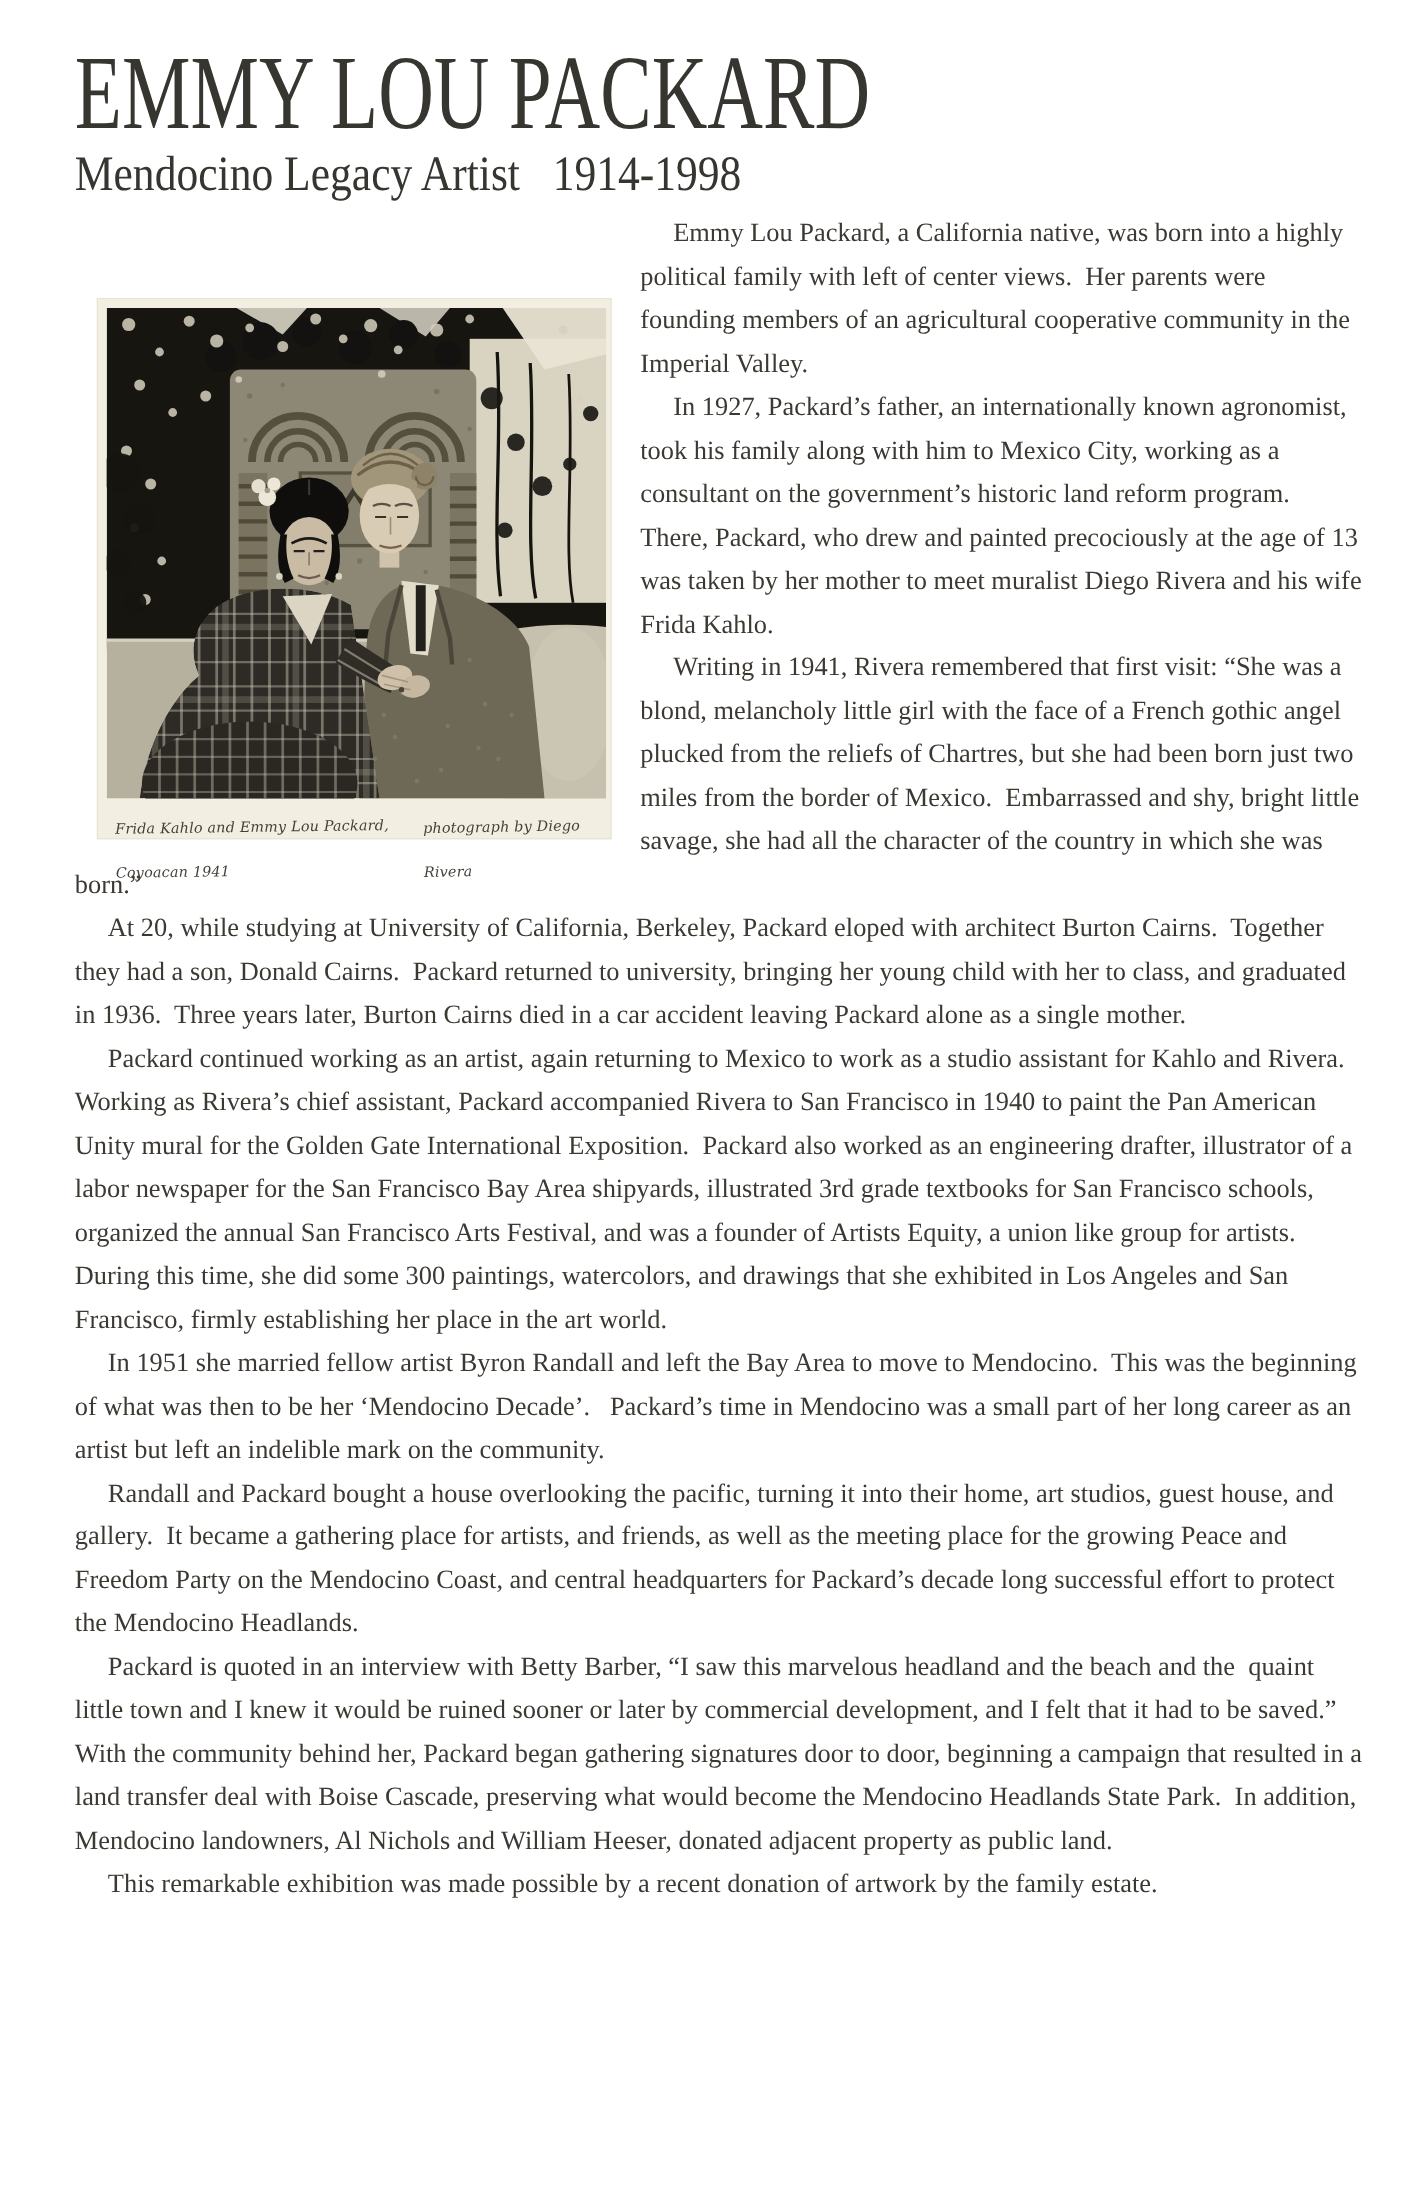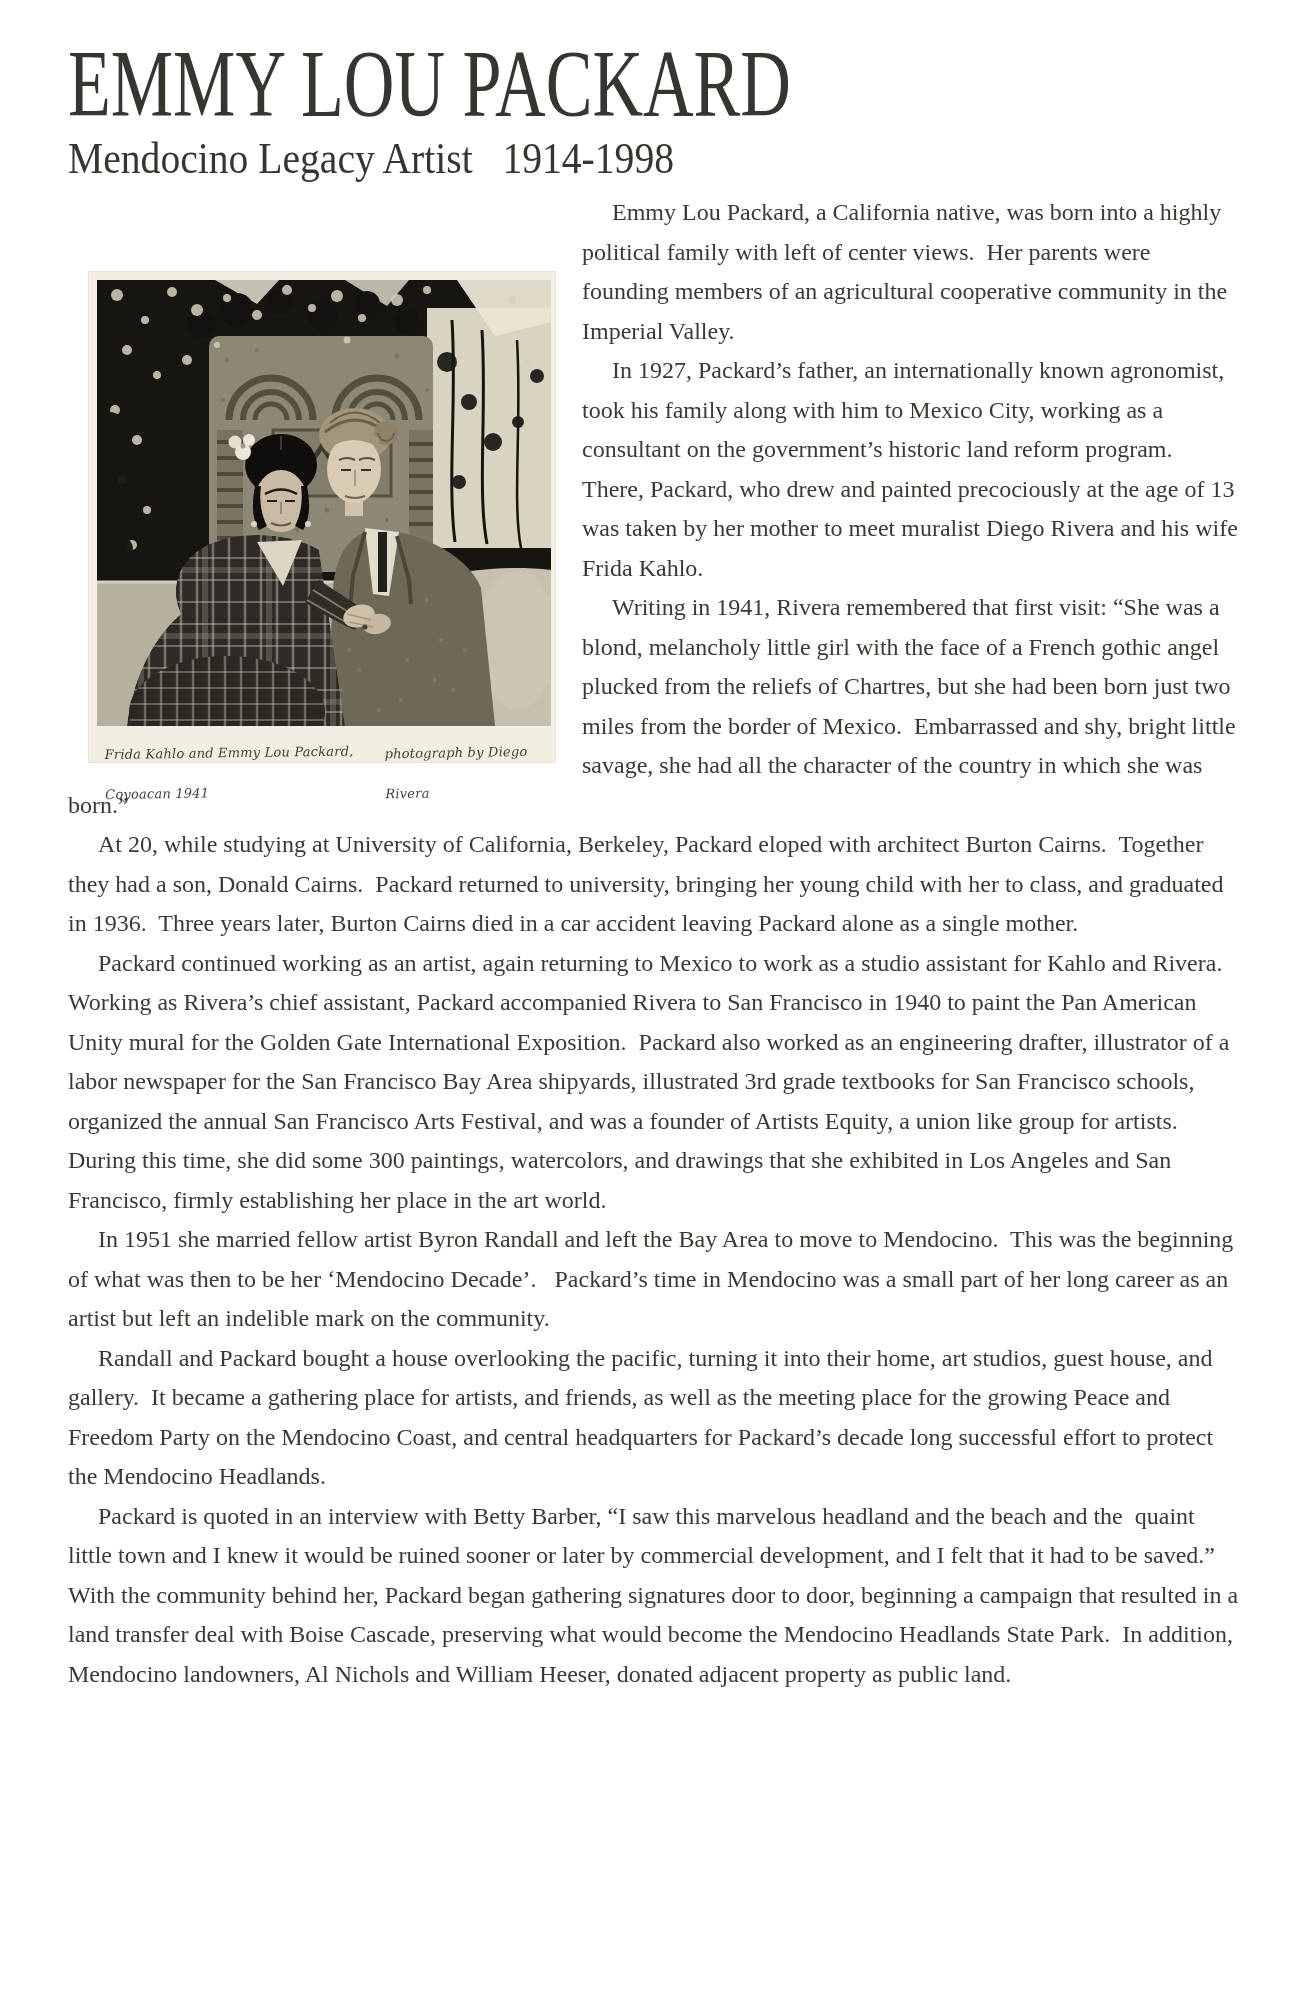--- a/index.html
+++ b/index.html
@@ -279,15 +279,16 @@
     </div>
 
     <p>Emmy Lou Packard, a California native, was born into a highly political family with left of center views.  Her parents were founding members of an agricultural cooperative community in the Imperial Valley.</p>
     <p>In 1927, Packard’s father, an internationally known agronomist, took his family along with him to Mexico City, working as a consultant on the government’s historic land reform program.  There, Packard, who drew and painted precociously at the age of 13 was taken by her mother to meet muralist Diego Rivera and his wife Frida Kahlo.</p>
     <p>Writing in 1941, Rivera remembered that first visit: “She was a blond, melancholy little girl with the face of a French gothic angel plucked from the reliefs of Chartres, but she had been born just two miles from the border of Mexico.  Embarrassed and shy, bright little savage, she had all the character of the country in which she was born.”</p>
     <p>At 20, while studying at University of California, Berkeley, Packard eloped with architect Burton Cairns.  Together they had a son, Donald Cairns.  Packard returned to university, bringing her young child with her to class, and graduated in 1936.  Three years later, Burton Cairns died in a car accident leaving Packard alone as a single mother.</p>
     <p>Packard continued working as an artist, again returning to Mexico to work as a studio assistant for Kahlo and Rivera.  Working as Rivera’s chief assistant, Packard accompanied Rivera to San Francisco in 1940 to paint the Pan American Unity mural for the Golden Gate International Exposition.  Packard also worked as an engineering drafter, illustrator of a labor newspaper for the San Francisco Bay Area shipyards, illustrated 3rd grade textbooks for San Francisco schools, organized the annual San Francisco Arts Festival, and was a founder of Artists Equity, a union like group for artists.  During this time, she did some 300 paintings, watercolors, and drawings that she exhibited in Los Angeles and San Francisco, firmly establishing her place in the art world.</p>
     <p>In 1951 she married fellow artist Byron Randall and left the Bay Area to move to Mendocino.  This was the beginning of what was then to be her ‘Mendocino Decade’.   Packard’s time in Mendocino was a small part of her long career as an artist but left an indelible mark on the community.</p>
     <p>Randall and Packard bought a house overlooking the pacific, turning it into their home, art studios, guest house, and gallery.  It became a gathering place for artists, and friends, as well as the meeting place for the growing Peace and Freedom Party on the Mendocino Coast, and central headquarters for Packard’s decade long successful effort to protect the Mendocino Headlands.</p>
     <p>Packard is quoted in an interview with Betty Barber, “I saw this marvelous headland and the beach and the  quaint little town and I knew it would be ruined sooner or later by commercial development, and I felt that it had to be saved.”  With the community behind her, Packard began gathering signatures door to door, beginning a campaign that resulted in a land transfer deal with Boise Cascade, preserving what would become the Mendocino Headlands State Park.  In addition, Mendocino landowners, Al Nichols and William Heeser, donated adjacent property as public land.</p>
+    <p>This remarkable exhibition was made possible by a recent donation of artwork by the family estate.</p>
   </article>
 
 </div>
 
 </body></html>

